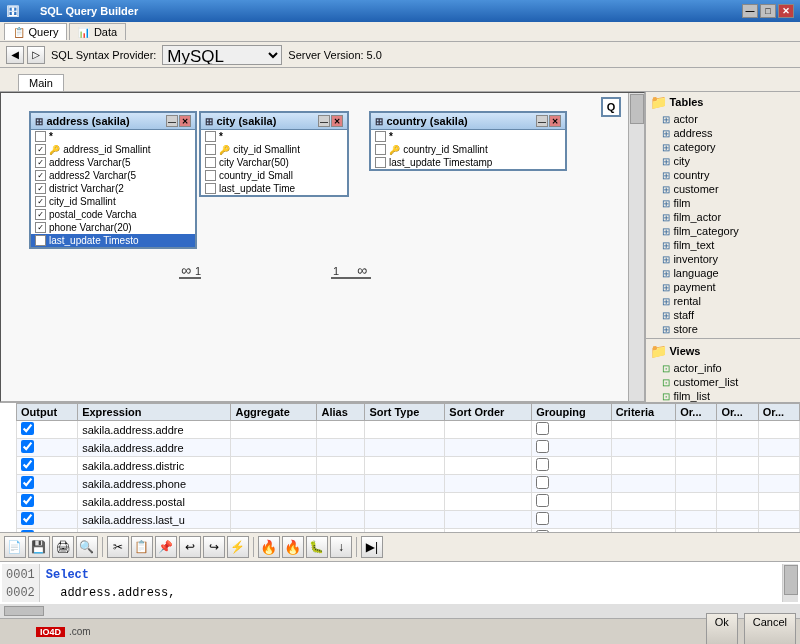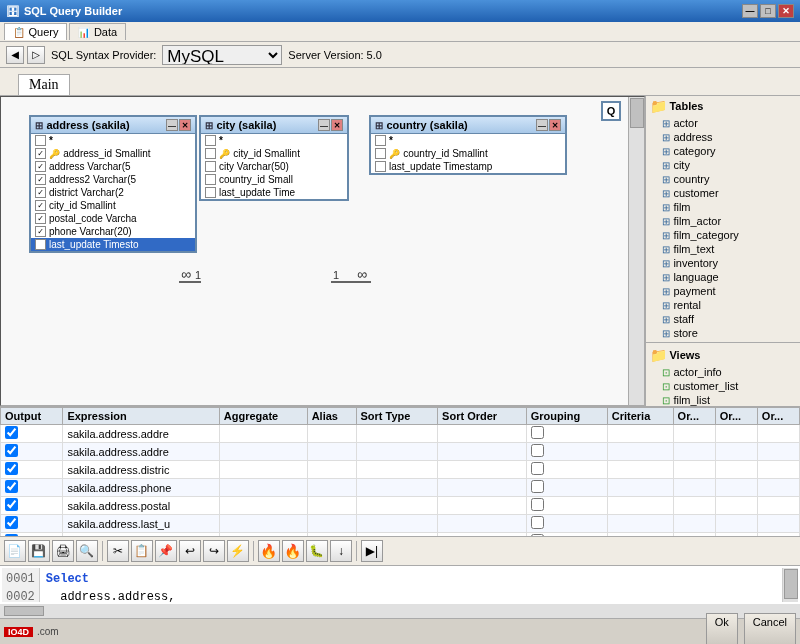--- a/index.html
+++ b/index.html
@@ -13,21 +13,21 @@
 
     
     .menu-bar { background: #f0ece4; border-bottom: 1px solid #aaa; height: 20px; display: flex; align-items: center; padding: 0 4px; font-size: 11px; }
 
     
     .syntax-bar { background: #f0ece4; border-bottom: 1px solid #aaa; height: 26px; display: flex; align-items: center; padding: 2px 6px; gap: 6px; font-size: 11px; }
     .syntax-select { height: 20px; font-size: 17px; border: 1px solid #999; }
     .syntax-label { font-size: 11px; }
 
     
-    .main-tab { background: #fff; border: 1px solid #aaa; border-bottom: none; padding: 2px 10px; margin: 4px 0 0 10px; font-size: 14px; display: inline-block; font-family: Liberation Serif, serif; }
+    .main-tab { background: #fff; border: 1px solid #aaa; border-bottom: none; padding: 2px 10px; margin: 4px 0 0 10px; font-size: 11px; display: inline-block; }
 
     
     .content-area { display: flex; height: 418px; }
 
     
     .canvas-area { flex: 1; background: #f8f8f8; border: 1px inset #aaa; overflow: hidden; position: relative; margin: 0; }
 
     
     .table-box { position: absolute; background: white; border: 2px solid #6688aa; min-width: 150px; }
     .table-box-header { background: linear-gradient(to bottom, #d0e4f8, #a8c8e8); padding: 2px 4px; display: flex; align-items: center; justify-content: space-between; font-size: 11px; font-weight: bold; border-bottom: 1px solid #6688aa; }
@@ -80,21 +80,21 @@
     .q-btn { position: absolute; right: 20px; top: 4px; background: white; border: 2px solid #6688aa; width: 20px; height: 20px; display: flex; align-items: center; justify-content: center; font-weight: bold; font-size: 11px; cursor: pointer; }
     .main-content { display: flex; flex-direction: column; height: 644px; }
   </style>
 </head>
 <body>
 
 <div class="main-content">
 
   <div class="title-bar">
     <span>🗄</span>
-    <span style="margin-left:4px;">SQL Query Builder</span>
+    <span style="margin-left:20px;">SQL Query Builder</span>
     <div class="title-bar-controls">
       <div class="title-btn">—</div>
       <div class="title-btn">□</div>
       <div class="title-btn close">✕</div>
     </div>
   </div>
 
   <div class="menu-bar">
     <div style="display:flex; align-items:center; gap:2px;">
       <div style="background:#fff; border:1px solid #aaa; border-bottom:none; padding:2px 8px; display:flex; align-items:center; gap:3px;">
@@ -295,21 +295,21 @@
               <div class="tree-item"><span class="tree-view-icon">⊡</span>actor_info</div>
               <div class="tree-item"><span class="tree-view-icon">⊡</span>customer_list</div>
               <div class="tree-item"><span class="tree-view-icon">⊡</span>film_list</div>
 
             </div>
           </div>
         </div>
       </div>
     </div>
 
-    <div class="grid-area" style="height:130px;">
+    <div class="grid-area" style="height:130px;padding-left:16px;">
       <div class="grid-scroll">
         <table class="grid-table">
           <thead>
             <tr>
               <th>Output</th>
               <th>Expression</th>
               <th>Aggregate</th>
               <th>Alias</th>
               <th>Sort Type</th>
               <th>Sort Order</th>
@@ -456,19 +456,19 @@
       </div>
     </div>
 
     <div style="background:#e0e0e0;height:14px;display:flex;align-items:center;">
       <div style="height:10px;background:#c0c0c0;border:1px solid #999;width:40px;margin-left:4px;"></div>
     </div>
   </div>
 
   <div class="status-bar">
     <div style="flex:1;display:flex;align-items:center;gap:4px;font-size:10px;color:#444;">
-      <span style="background:#cc0000;color:white;padding:0 4px;font-size:9px;font-weight:bold;">IO4D</span>
+      <span style="background:#cc0000;color:white;padding:0 4px;font-size:9px;font-weight:bold;margin-left:32px;">IO4D</span>
       <span>.com</span>
     </div>
     <div class="status-btn">Ok</div>
     <div class="status-btn">Cancel</div>
   </div>
 </div>
 
 </body></html>

